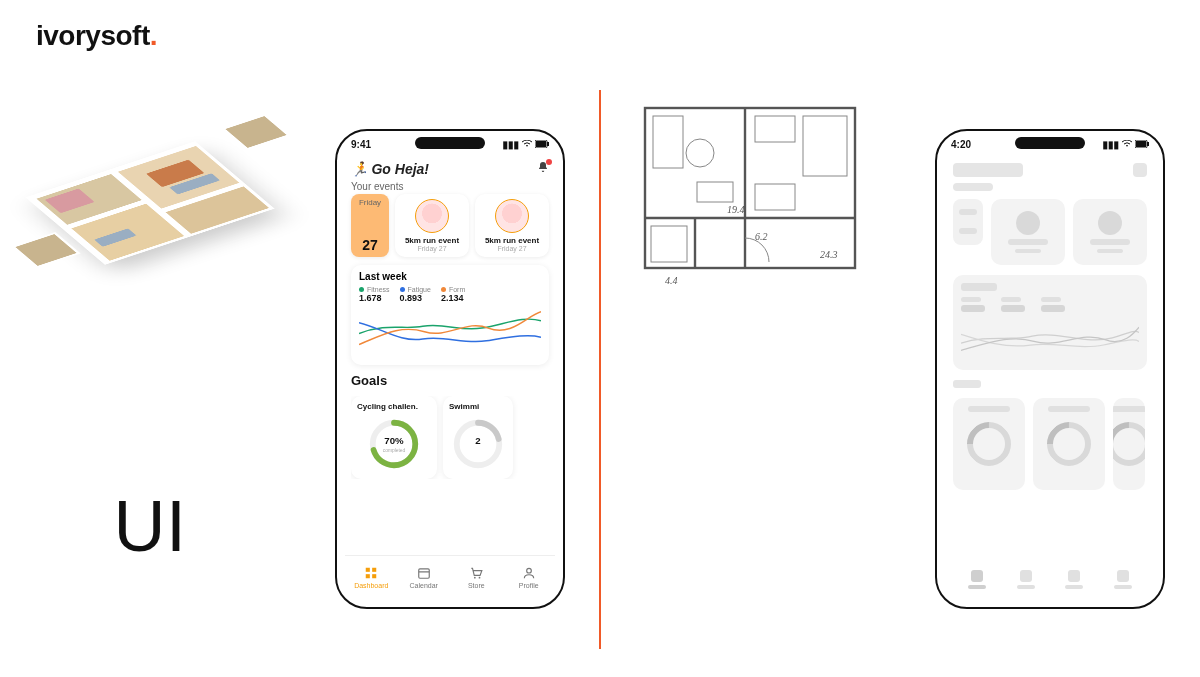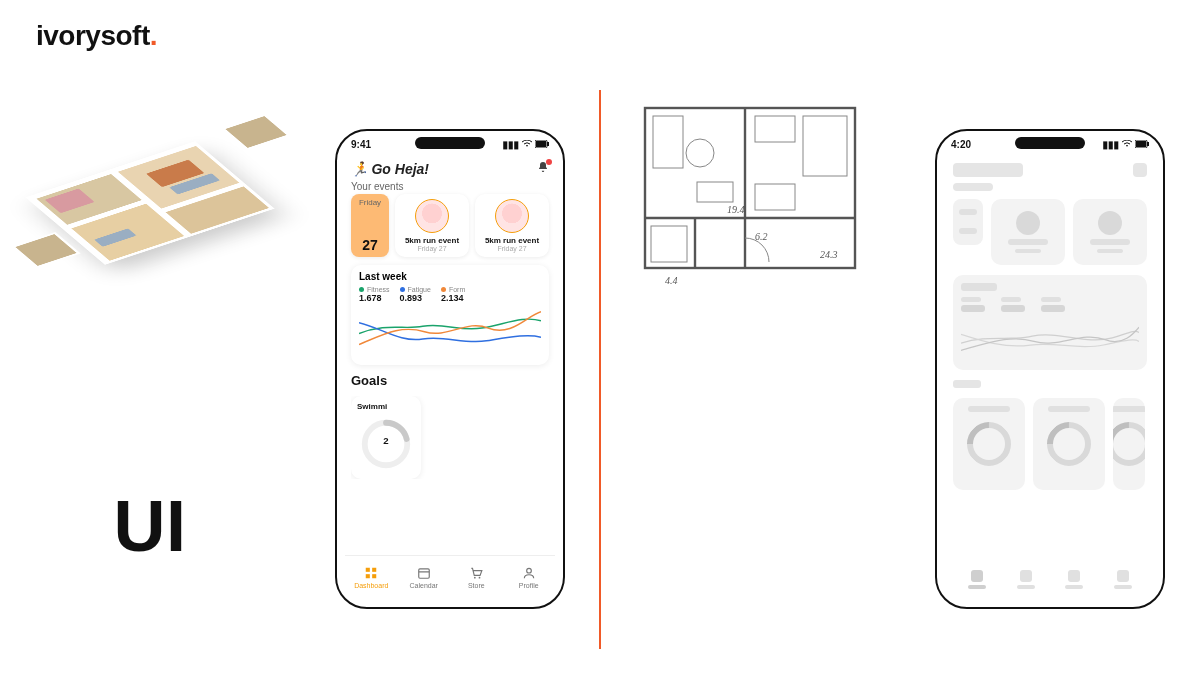--- a/index.html
+++ b/index.html
@@ -26,21 +26,21 @@
   }
   .panel.left  { left: 0; width: 600px; }
   .panel.right { left: 600px; width: 600px; }
   .illus-col {
     width: 300px;
     display: flex; flex-direction: column;
     align-items: center; justify-content: flex-start;
     padding-top: 8px;
   }
   .label-big {
-    font-size: 72px; font-weight: 700; color: #111;
+    font-size: 72px; font-weight: 400; color: #111;
     letter-spacing: 0.5px;
     margin-top: auto; margin-bottom: 80px;
   }
   .phone-col {
     width: 300px; display: flex; align-items: center; justify-content: center;
   }
   .phone {
     width: 230px; height: 480px;
     border: 2px solid #111; border-radius: 32px;
     background: #fff; position: relative; overflow: hidden;
@@ -276,20 +276,29 @@
           </div>
           <svg class="sparkline" viewBox="0 0 200 50">
             <path d="M0 30 C30 18,50 26,70 22 C95 18,110 28,135 24 C160 20,180 10,200 16" stroke="#1aa36b" stroke-width="1.6" fill="none"></path>
             <path d="M0 18 C25 24,45 40,70 36 C95 32,115 42,140 38 C165 34,185 30,200 34" stroke="#2f6fe0" stroke-width="1.6" fill="none"></path>
             <path d="M0 42 C25 32,45 20,72 28 C98 36,118 14,142 24 C168 34,185 10,200 6" stroke="#f0883a" stroke-width="1.6" fill="none"></path>
           </svg>
         </div>
 
         <div class="section-label" style="margin-top:8px;font-weight:700;color:#111;font-size:13px;">Goals</div>
         <div class="goals-row">
+          <div class="goal">
+            <span class="title">Cycling challen.</span>
+            <svg class="ring" width="58" height="58" viewBox="0 0 60 60">
+              <circle cx="30" cy="30" r="22" stroke="#eee" stroke-width="6" fill="none"></circle>
+              <circle cx="30" cy="30" r="22" stroke="#7cb342" stroke-width="6" fill="none" stroke-linecap="round" stroke-dasharray="96.7 138.2" transform="rotate(-90 30 30)"></circle>
+              <text x="30" y="30" text-anchor="middle" class="pct">70%</text>
+              <text x="30" y="38" text-anchor="middle" class="sub">completed</text>
+            </svg>
+          </div>
           <div class="goal cut">
             <span class="title">Swimmi</span>
             <svg class="ring" width="58" height="58" viewBox="0 0 60 60">
               <circle cx="30" cy="30" r="22" stroke="#eee" stroke-width="6" fill="none"></circle>
               <circle cx="30" cy="30" r="22" stroke="#c9c9c9" stroke-width="6" fill="none" stroke-linecap="round" stroke-dasharray="29.0 138.2" transform="rotate(-90 30 30)"></circle>
               <text x="30" y="30" text-anchor="middle" class="pct">2</text>
             </svg>
           </div>
         </div>
 

